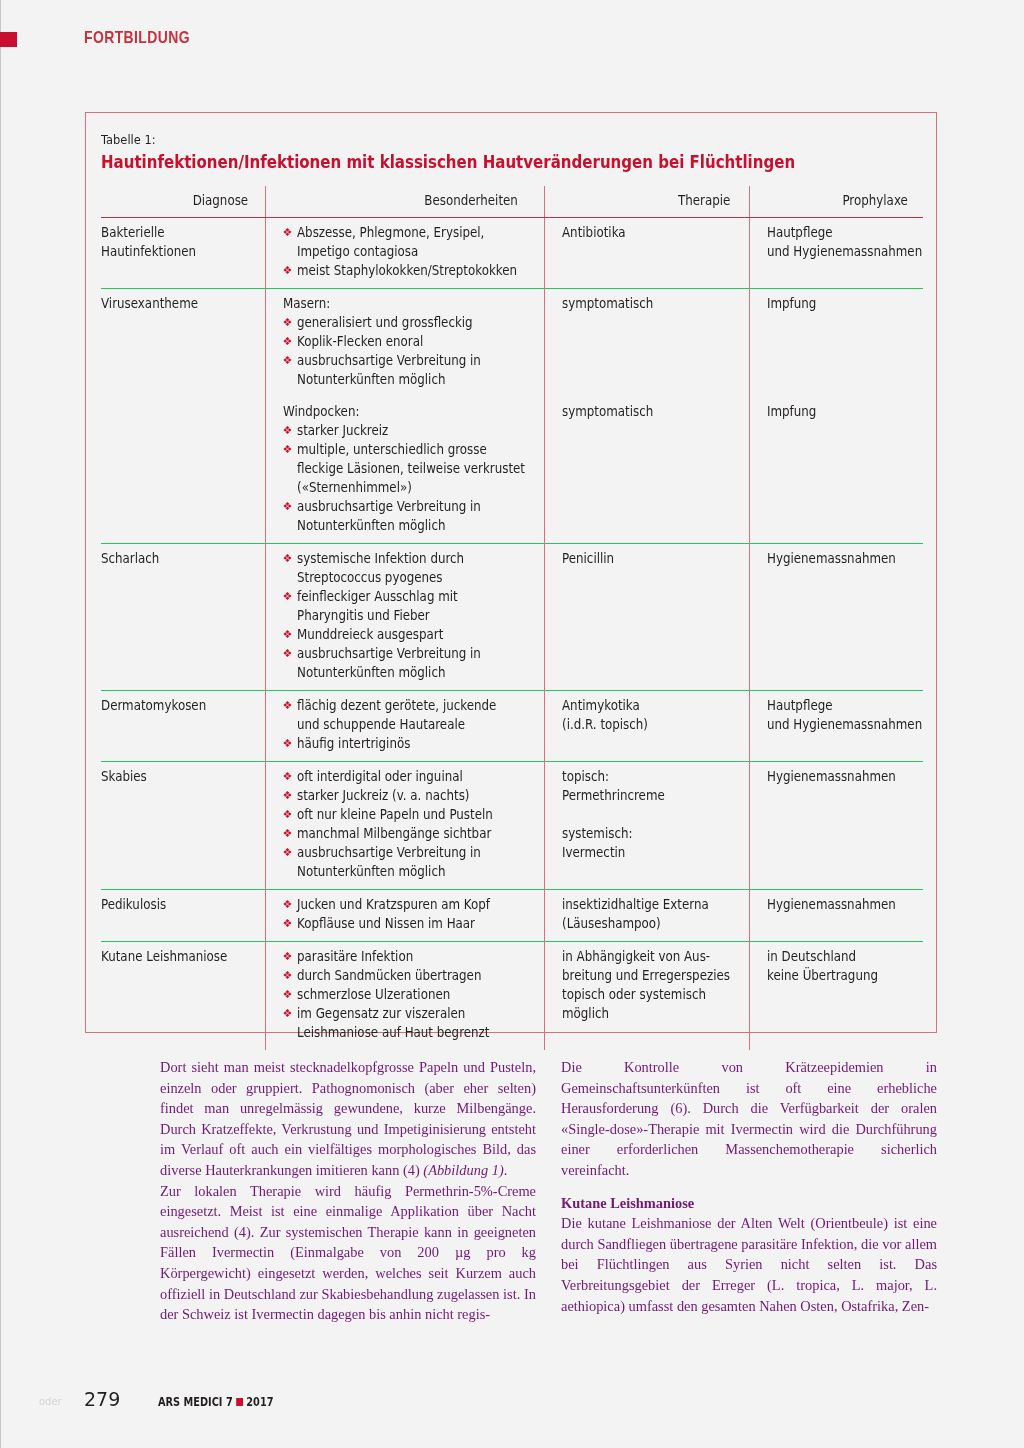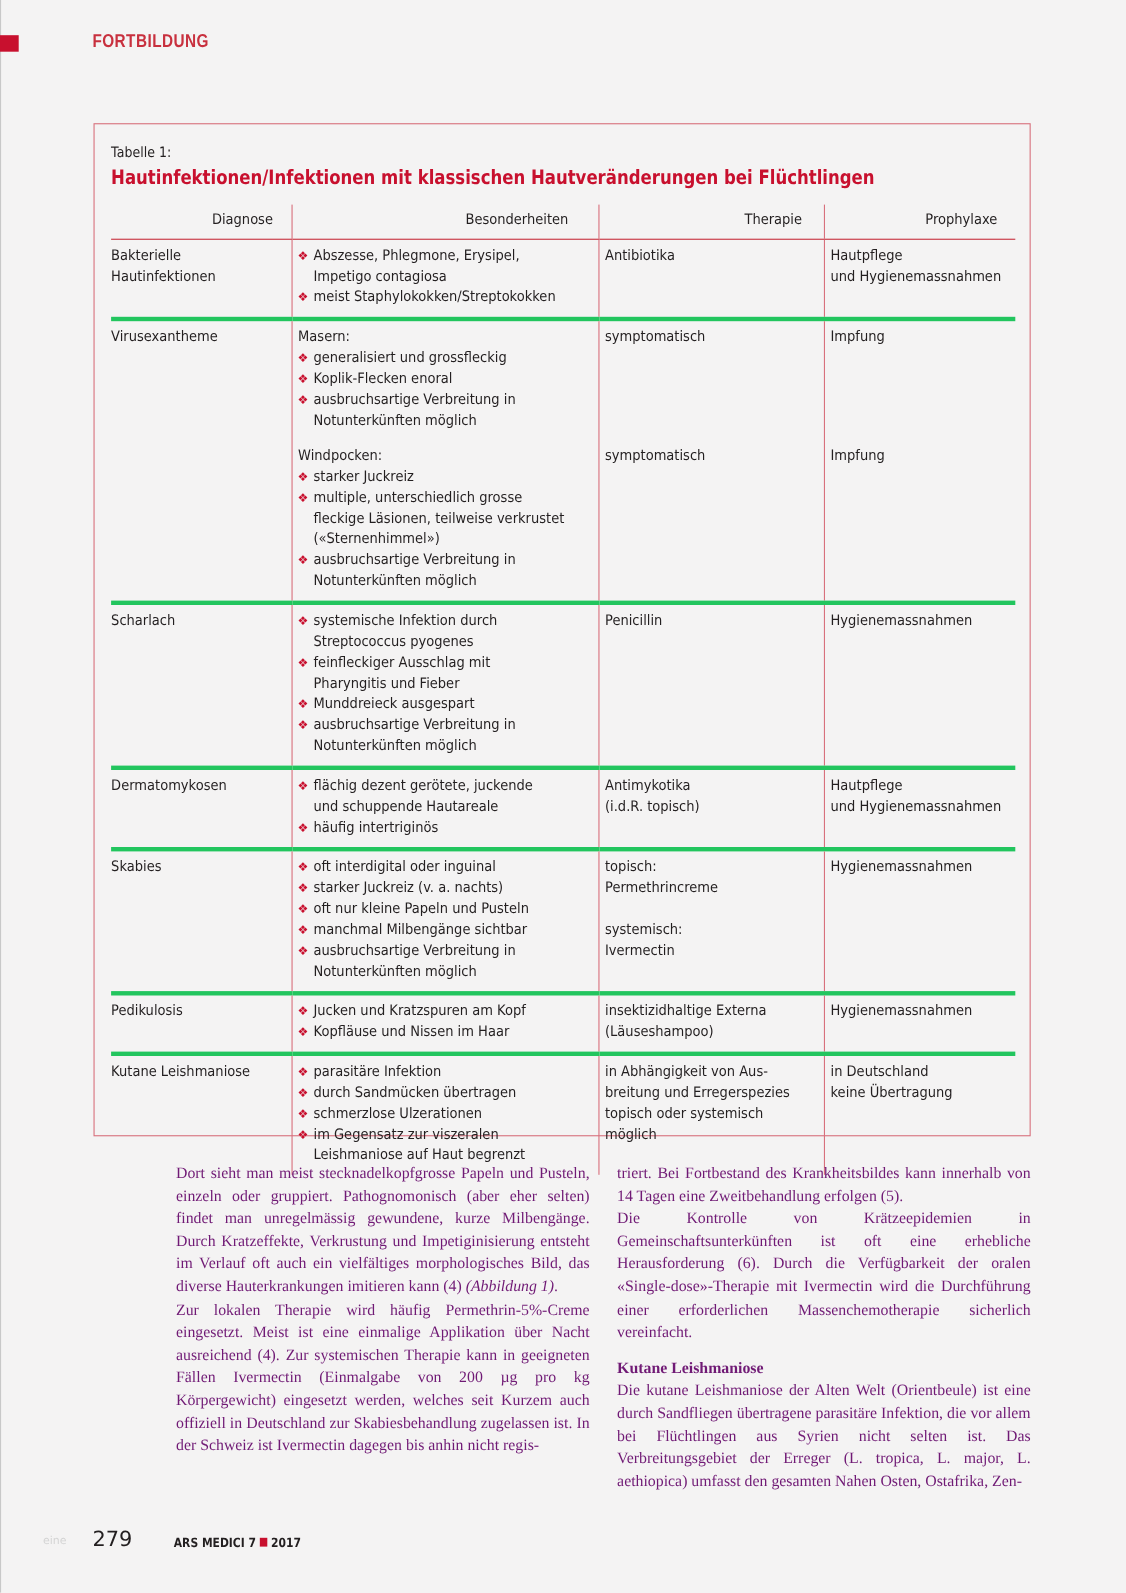--- a/index.html
+++ b/index.html
@@ -36,22 +36,22 @@
   }
   table.main col.c1 { width: 164px; }
   table.main col.c2 { width: 279px; }
   table.main col.c3 { width: 205px; }
   table.main col.c4 { width: 174px; }
   table.main th {
     text-align: right; font-weight: normal; padding: 5px 0 7px 0;
     border-bottom: 1px solid #c8303e; vertical-align: top;
   }
   table.main td { vertical-align: top; padding: 5px 0 8px 0; }
-  table.main tr.sep td { border-top: 4px solid #22c55e; margin-left: 36px; }
-  table.main th + th, table.main td + td { border-left: 1px solid #d8707c; padding-left: 5px; }
+  table.main tr.sep td { border-top: 1px solid #22c55e; margin-left: 36px; }
+  table.main th + th, table.main td + td { border-left: 1px solid #d8707c; padding-left: 17px; }
   .cell-text { display: block; transform: scaleX(0.9); transform-origin: left; white-space: nowrap; }
   .bullet-list { list-style: none; margin: 0; padding: 0; }
   .bullet-list li { position: relative; padding-left: 14px; }
   .bullet-list li .diamond {
     position: absolute; left: 0; top: 0; color: #c8102e; font-size: 11px;
   }
   .gap-line { height: 19px; }
   .body-col {
     position: absolute; top: 1057px; width: 376px;
     font-family: "Liberation Serif", serif; font-size: 14.4px; line-height: 20.6px;
@@ -349,23 +349,22 @@
         </td>
       </tr>
     </tbody>
 </table>
 
 <div class="body-col col-left" id="col-left">
     <p>Dort sieht man meist stecknadelkopfgrosse Papeln und Pusteln, einzeln oder gruppiert. Pathognomonisch (aber eher selten) findet man unregelmässig gewundene, kurze Milbengänge. Durch Kratzeffekte, Verkrustung und Impetiginisierung entsteht im Verlauf oft auch ein vielfältiges morphologisches Bild, das diverse Hauterkrankungen imitieren kann (4) <em>(Abbildung 1)</em>.</p>
     <p>Zur lokalen Therapie wird häufig Permethrin-5%-Creme eingesetzt. Meist ist eine einmalige Applikation über Nacht ausreichend (4). Zur systemischen Therapie kann in geeigneten Fällen Ivermectin (Einmalgabe von 200 µg pro kg Körpergewicht) eingesetzt werden, welches seit Kurzem auch offiziell in Deutschland zur Skabiesbehandlung zugelassen ist. In der Schweiz ist Ivermectin dagegen bis anhin nicht regis-</p>
   </div>
 <div class="body-col col-right" id="col-right">
-    <p>triert. Bei Fortbestand des Krankheitsbildes kann innerhalb von 14 Tagen eine Zweitbehandlung erfolgen (5).</p>
     <p>Die Kontrolle von Krätzeepidemien in Gemeinschaftsunterkünften ist oft eine erhebliche Herausforderung (6). Durch die Verfügbarkeit der oralen «Single-dose»-Therapie mit Ivermectin wird die Durchführung einer erforderlichen Massenchemotherapie sicherlich vereinfacht.</p>
     <p class="heading">Kutane Leishmaniose</p>
     <p>Die kutane Leishmaniose der Alten Welt (Orientbeule) ist eine durch Sandfliegen übertragene parasitäre Infektion, die vor allem bei Flüchtlingen aus Syrien nicht selten ist. Das Verbreitungsgebiet der Erreger (L. tropica, L. major, L. aethiopica) umfasst den gesamten Nahen Osten, Ostafrika, Zen-</p>
   </div>
 
-<div class="footer-blog">eine</div>
+<div class="footer-blog">oder</div>
 <div class="footer-page">279</div>
 <div class="footer-journal">
   <span>ARS MEDICI 7</span><span class="sq"></span><span>2017</span>
 </div>
 
 </body></html>

